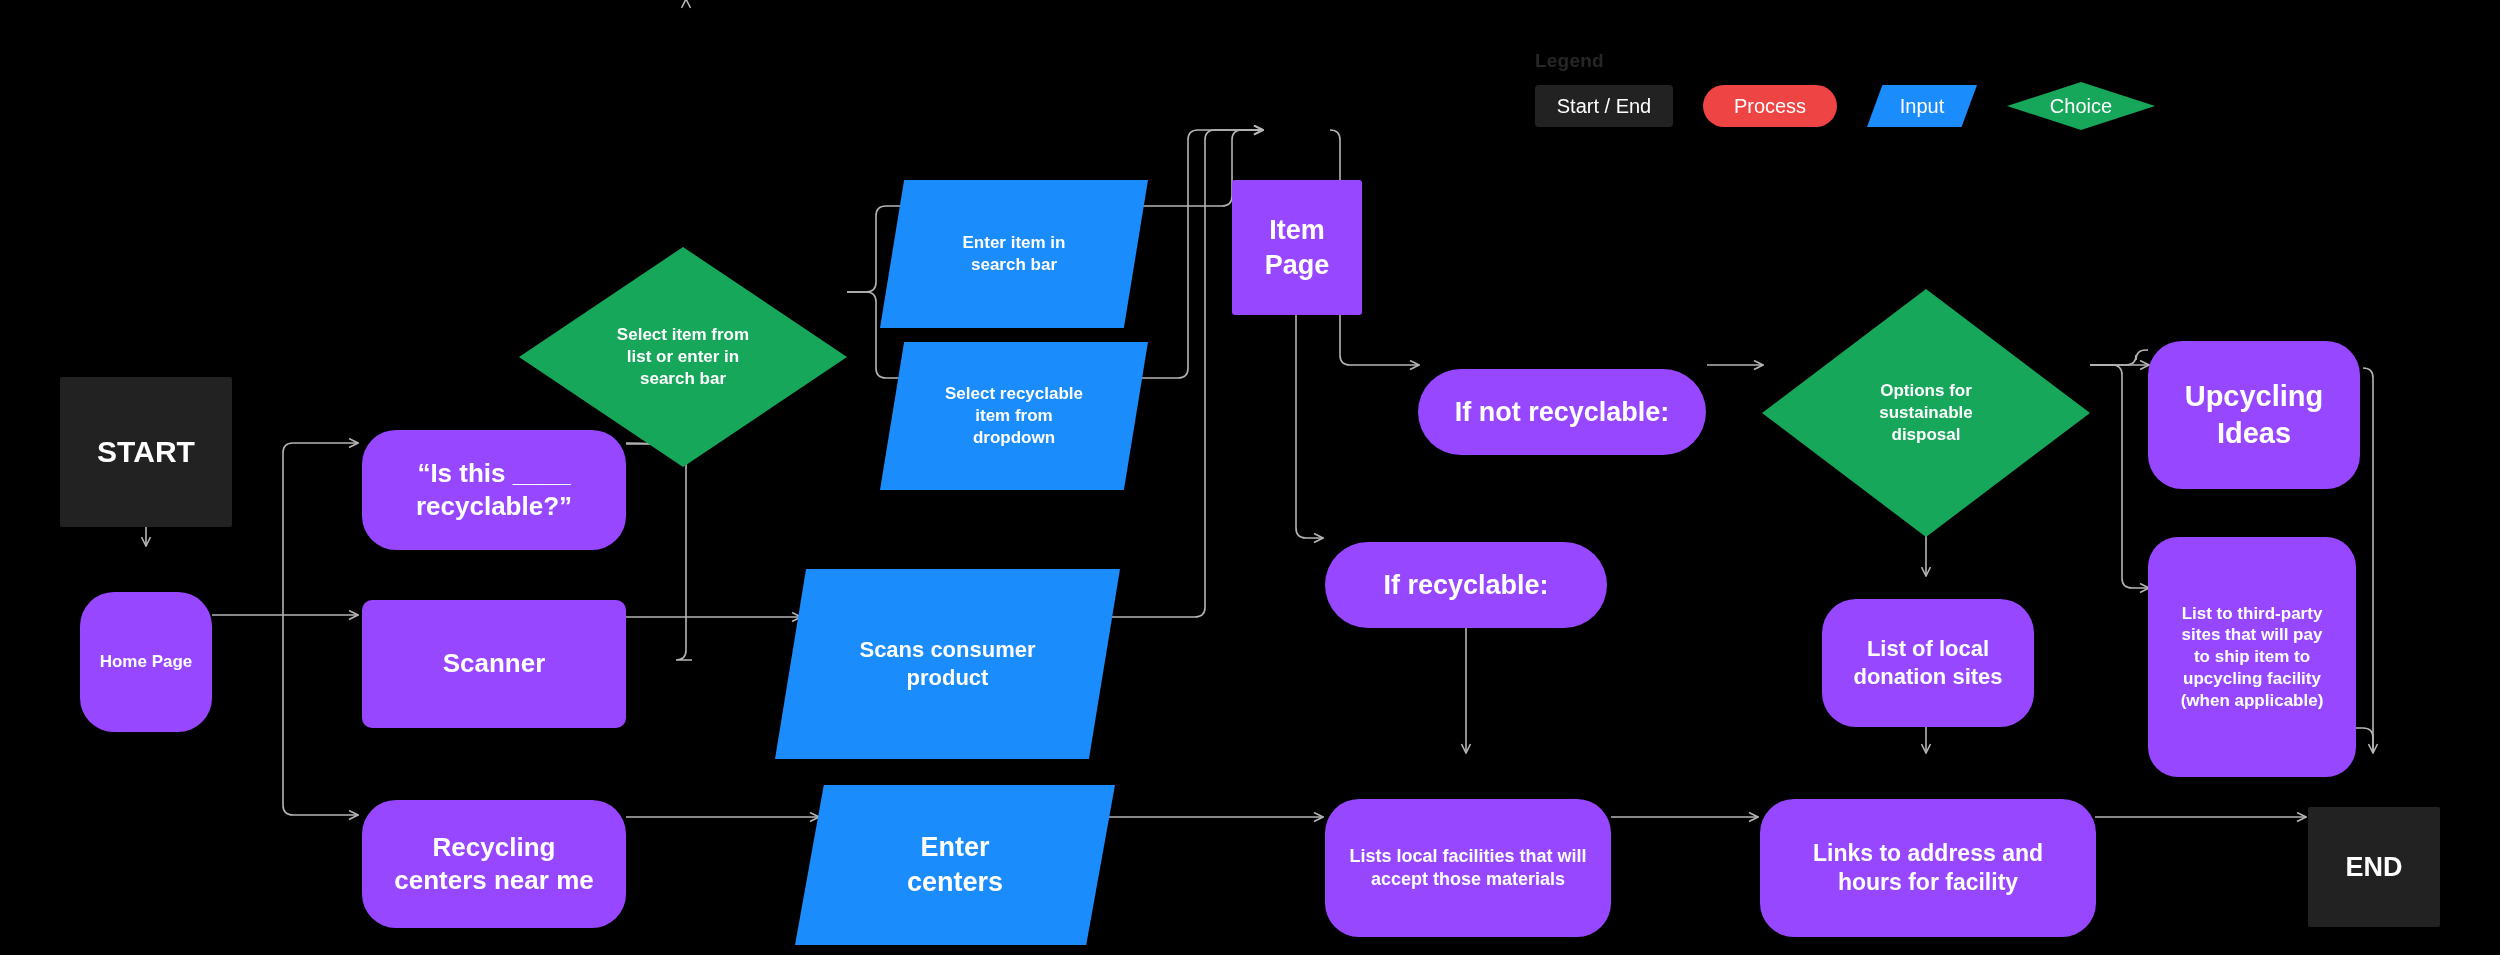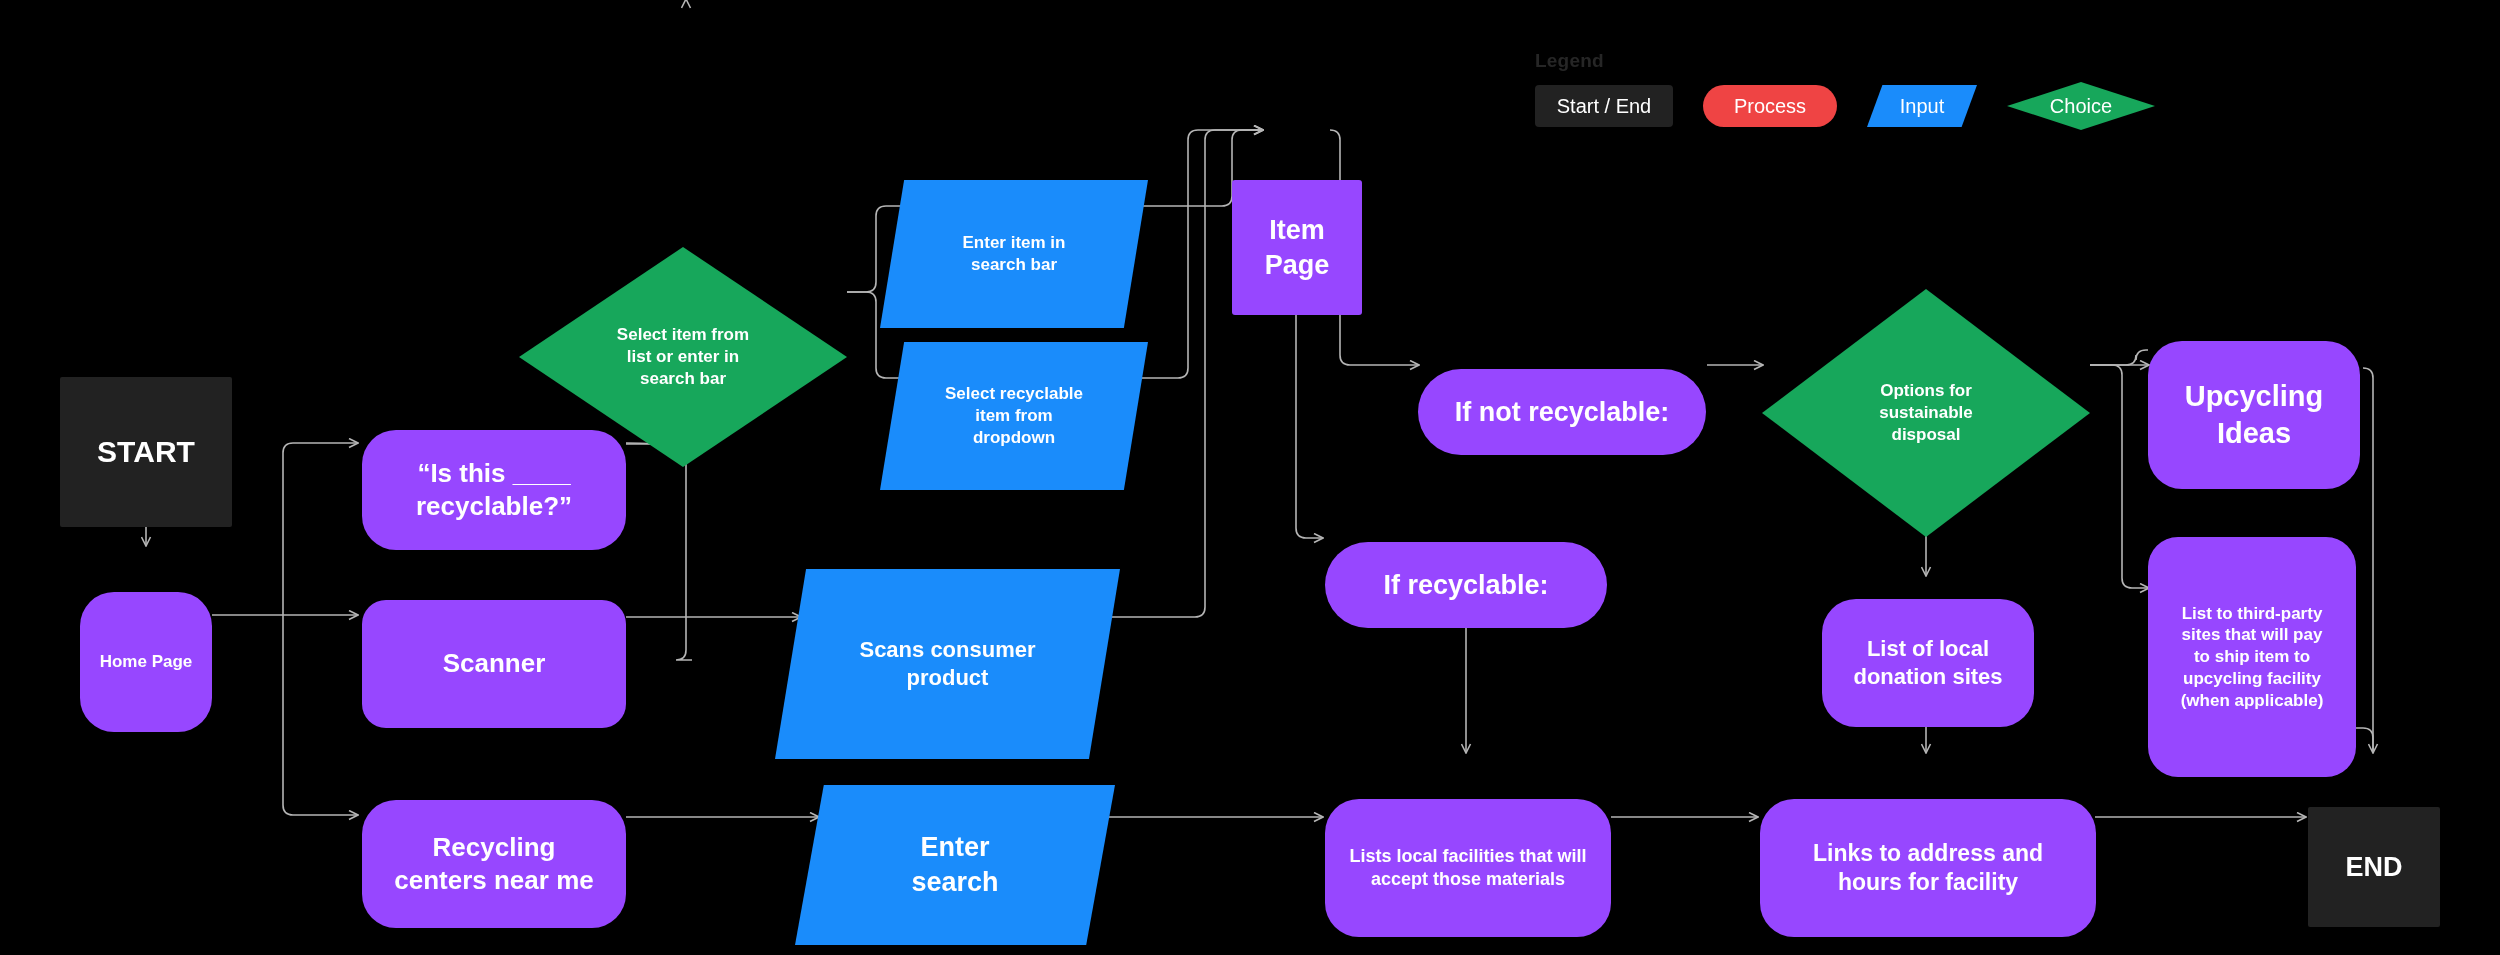--- a/index.html
+++ b/index.html
@@ -172,21 +172,21 @@
 
   <div class="node process" style="left:80px; top:545px; width:132px; height:140px; border-radius:34px; font-size:17px;">
     <span class="txt">Home Page</span>
   </div>
 
   <div class="node process" style="left:362px; top:383px; width:264px; height:120px; border-radius:34px; font-size:26px;">
     <span class="txt">“Is this ____
 recyclable?”</span>
   </div>
 
-  <div class="node process" style="left:362px; top:553px; width:264px; height:128px; border-radius:24px; font-size:26px;">
+  <div class="node process" style="left:362px; top:553px; width:264px; height:128px; border-radius:10px; font-size:26px;">
     <span class="txt">Scanner</span>
   </div>
 
   <div class="node process" style="left:362px; top:753px; width:264px; height:128px; border-radius:34px; font-size:26px;">
     <span class="txt">Recycling
 centers near me</span>
   </div>
 
   <div class="node choice" style="left:519px; top:200px; width:328px; height:220px; font-size:17px;
               clip-path: polygon(50% 0%, 100% 50%, 50% 100%, 0% 50%);">
@@ -210,21 +210,21 @@
 
   <div class="node input" style="left:775px; top:522px; width:345px; height:190px; font-size:22px;
               clip-path: polygon(9% 0%, 100% 0%, 91% 100%, 0% 100%);">
     <span class="txt">Scans consumer
 product</span>
   </div>
 
   <div class="node input" style="left:795px; top:738px; width:320px; height:160px; font-size:27px;
               clip-path: polygon(9% 0%, 100% 0%, 91% 100%, 0% 100%);">
     <span class="txt">Enter
-search</span>
+centers</span>
   </div>
 
   <div class="node process" style="left:1232px; top:133px; width:130px; height:135px; border-radius:3px; font-size:27px;">
     <span class="txt">Item
 Page</span>
   </div>
 
   <div class="node process" style="left:1418px; top:322px; width:288px; height:86px; border-radius:43px; font-size:27px;">
     <span class="txt">If not recyclable:</span>
   </div>

